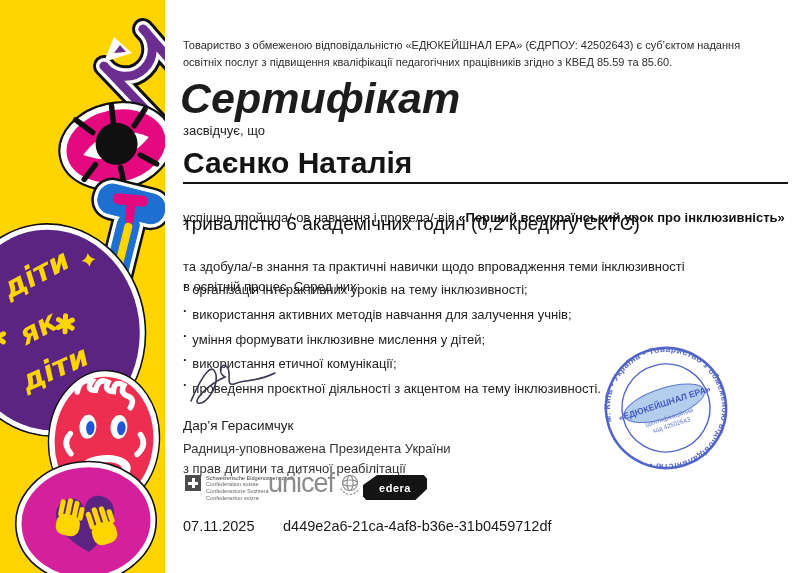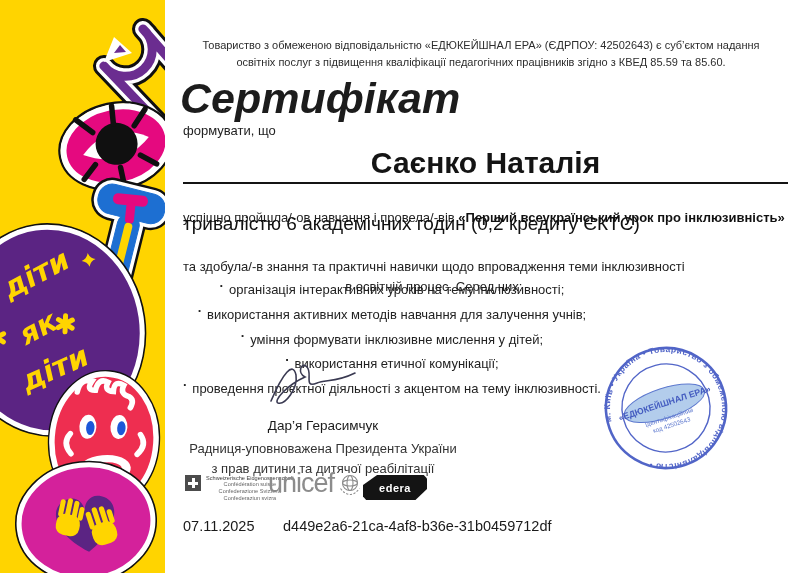--- a/index.html
+++ b/index.html
@@ -1,20 +1,20 @@
 <!DOCTYPE html>
 <html><head>
 <meta charset="utf-8">
 <style>
   html,body{margin:0;padding:0;background:#fff;}
   .page{position:relative;width:800px;height:573px;background:#fff;overflow:hidden;
         font-family:"Liberation Sans",sans-serif;color:#1a1a1a;}
   .band{position:absolute;left:0;top:0;width:165px;height:573px;background:#FFD400;overflow:hidden;}
   .band svg{display:block;}
-  .content{position:absolute;left:183px;top:0;width:605px;height:573px;text-align:center;}
+  .content{position:absolute;left:183px;top:0;width:605px;height:573px;}
   .provider-note{position:absolute;top:26px;left:0;width:596px;font-size:11px;line-height:1.55;color:#2d2d2d;}
   .title{position:absolute;top:74px;left:-3px;margin:0;font-size:43px;font-weight:bold;font-style:italic;
          color:#1c1c1c;letter-spacing:0;}
   .subtitle{position:absolute;top:123px;left:0;font-size:13px;color:#222;}
   .name-row{position:absolute;top:146px;left:0;width:100%;font-size:30px;font-weight:bold;color:#141414;
             padding-bottom:2px;border-bottom:2px solid #141414;}
   .line1{position:absolute;top:197px;left:0;font-size:13px;color:#222;white-space:nowrap;}
   .line1 b{color:#111;}
   .line2{position:absolute;top:213px;left:0;font-size:19px;color:#111;}
   .body-par{position:absolute;top:244px;left:0;font-size:13px;line-height:1.5;color:#222;}
@@ -151,21 +151,21 @@
         </g>
       </g>
     </svg>
   </div>
 
   <div class="content">
 
     <p class="provider-note">Товариство з обмеженою відповідальністю «ЕДЮКЕЙШНАЛ ЕРА» (ЄДРПОУ: 42502643) є суб’єктом надання освітніх послуг з підвищення кваліфікації педагогічних працівників згідно з КВЕД 85.59 та 85.60.</p>
 
     <h1 class="title">Сертифікат</h1>
-    <div class="subtitle">формувати, що</div>
+    <div class="subtitle">засвідчує, що</div>
 
     <div class="name-row">Саєнко Наталія</div>
 
     <p class="line1"><span>успішно пройшла/-ов навчання і провела/-вів </span><b>«Перший всеукраїнський урок про інклюзивність»</b></p>
 
     <div class="line2">тривалістю 6 академічних годин (0,2 кредиту ЄКТС)</div>
 
     <p class="body-par"><span>та здобула/-в знання та практичні навички щодо впровадження теми інклюзивності</span><br><span>в освітній процес. Серед них:</span></p>
 
     <ul class="skills">

